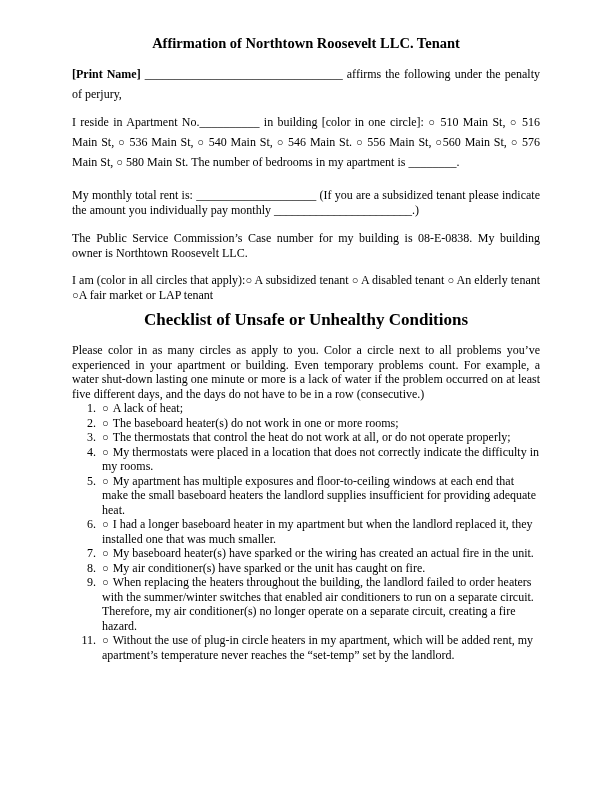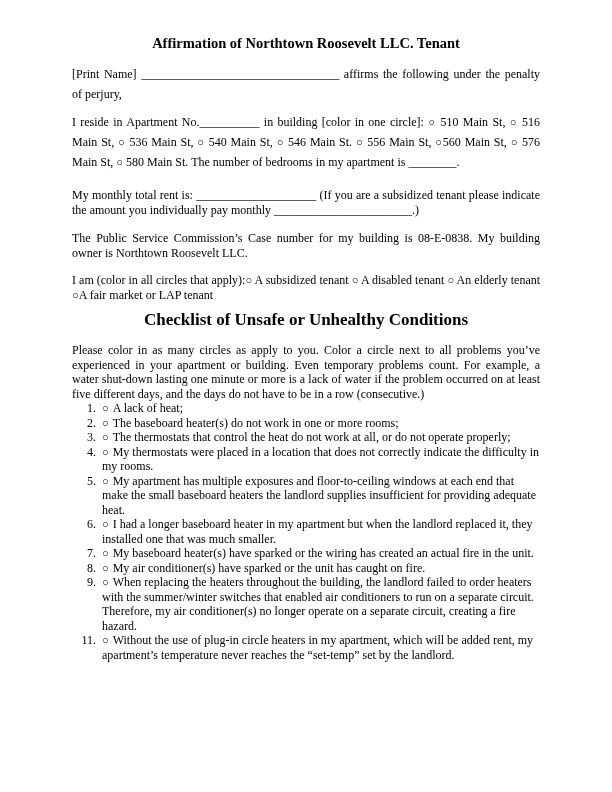--- a/index.html
+++ b/index.html
@@ -20,21 +20,21 @@
     font-size: 14.5px;
     line-height: 18px;
     font-weight: bold;
     text-align: center;
     margin: 0 0 12px 0;
   }
   p { margin: 0; }
   .justify { text-align: justify; }
   .ls15 { line-height: 20px; }   
   .ls10 { line-height: 14.5px; } 
-  .bold { font-weight: normal; }
+  .bold { font-weight: bold; }
   .blank { white-space: nowrap; letter-spacing: 0; }
   .para-print { margin-bottom: 8px; }
   .para-reside { margin-bottom: 16px; }
   .para-rent { margin-bottom: 14px; }
   .para-psc { margin-bottom: 13px; }
   .para-iam { margin-bottom: 9px; }
   .subheading {
     font-weight: bold;
     text-align: center;
     font-size: 17px;

